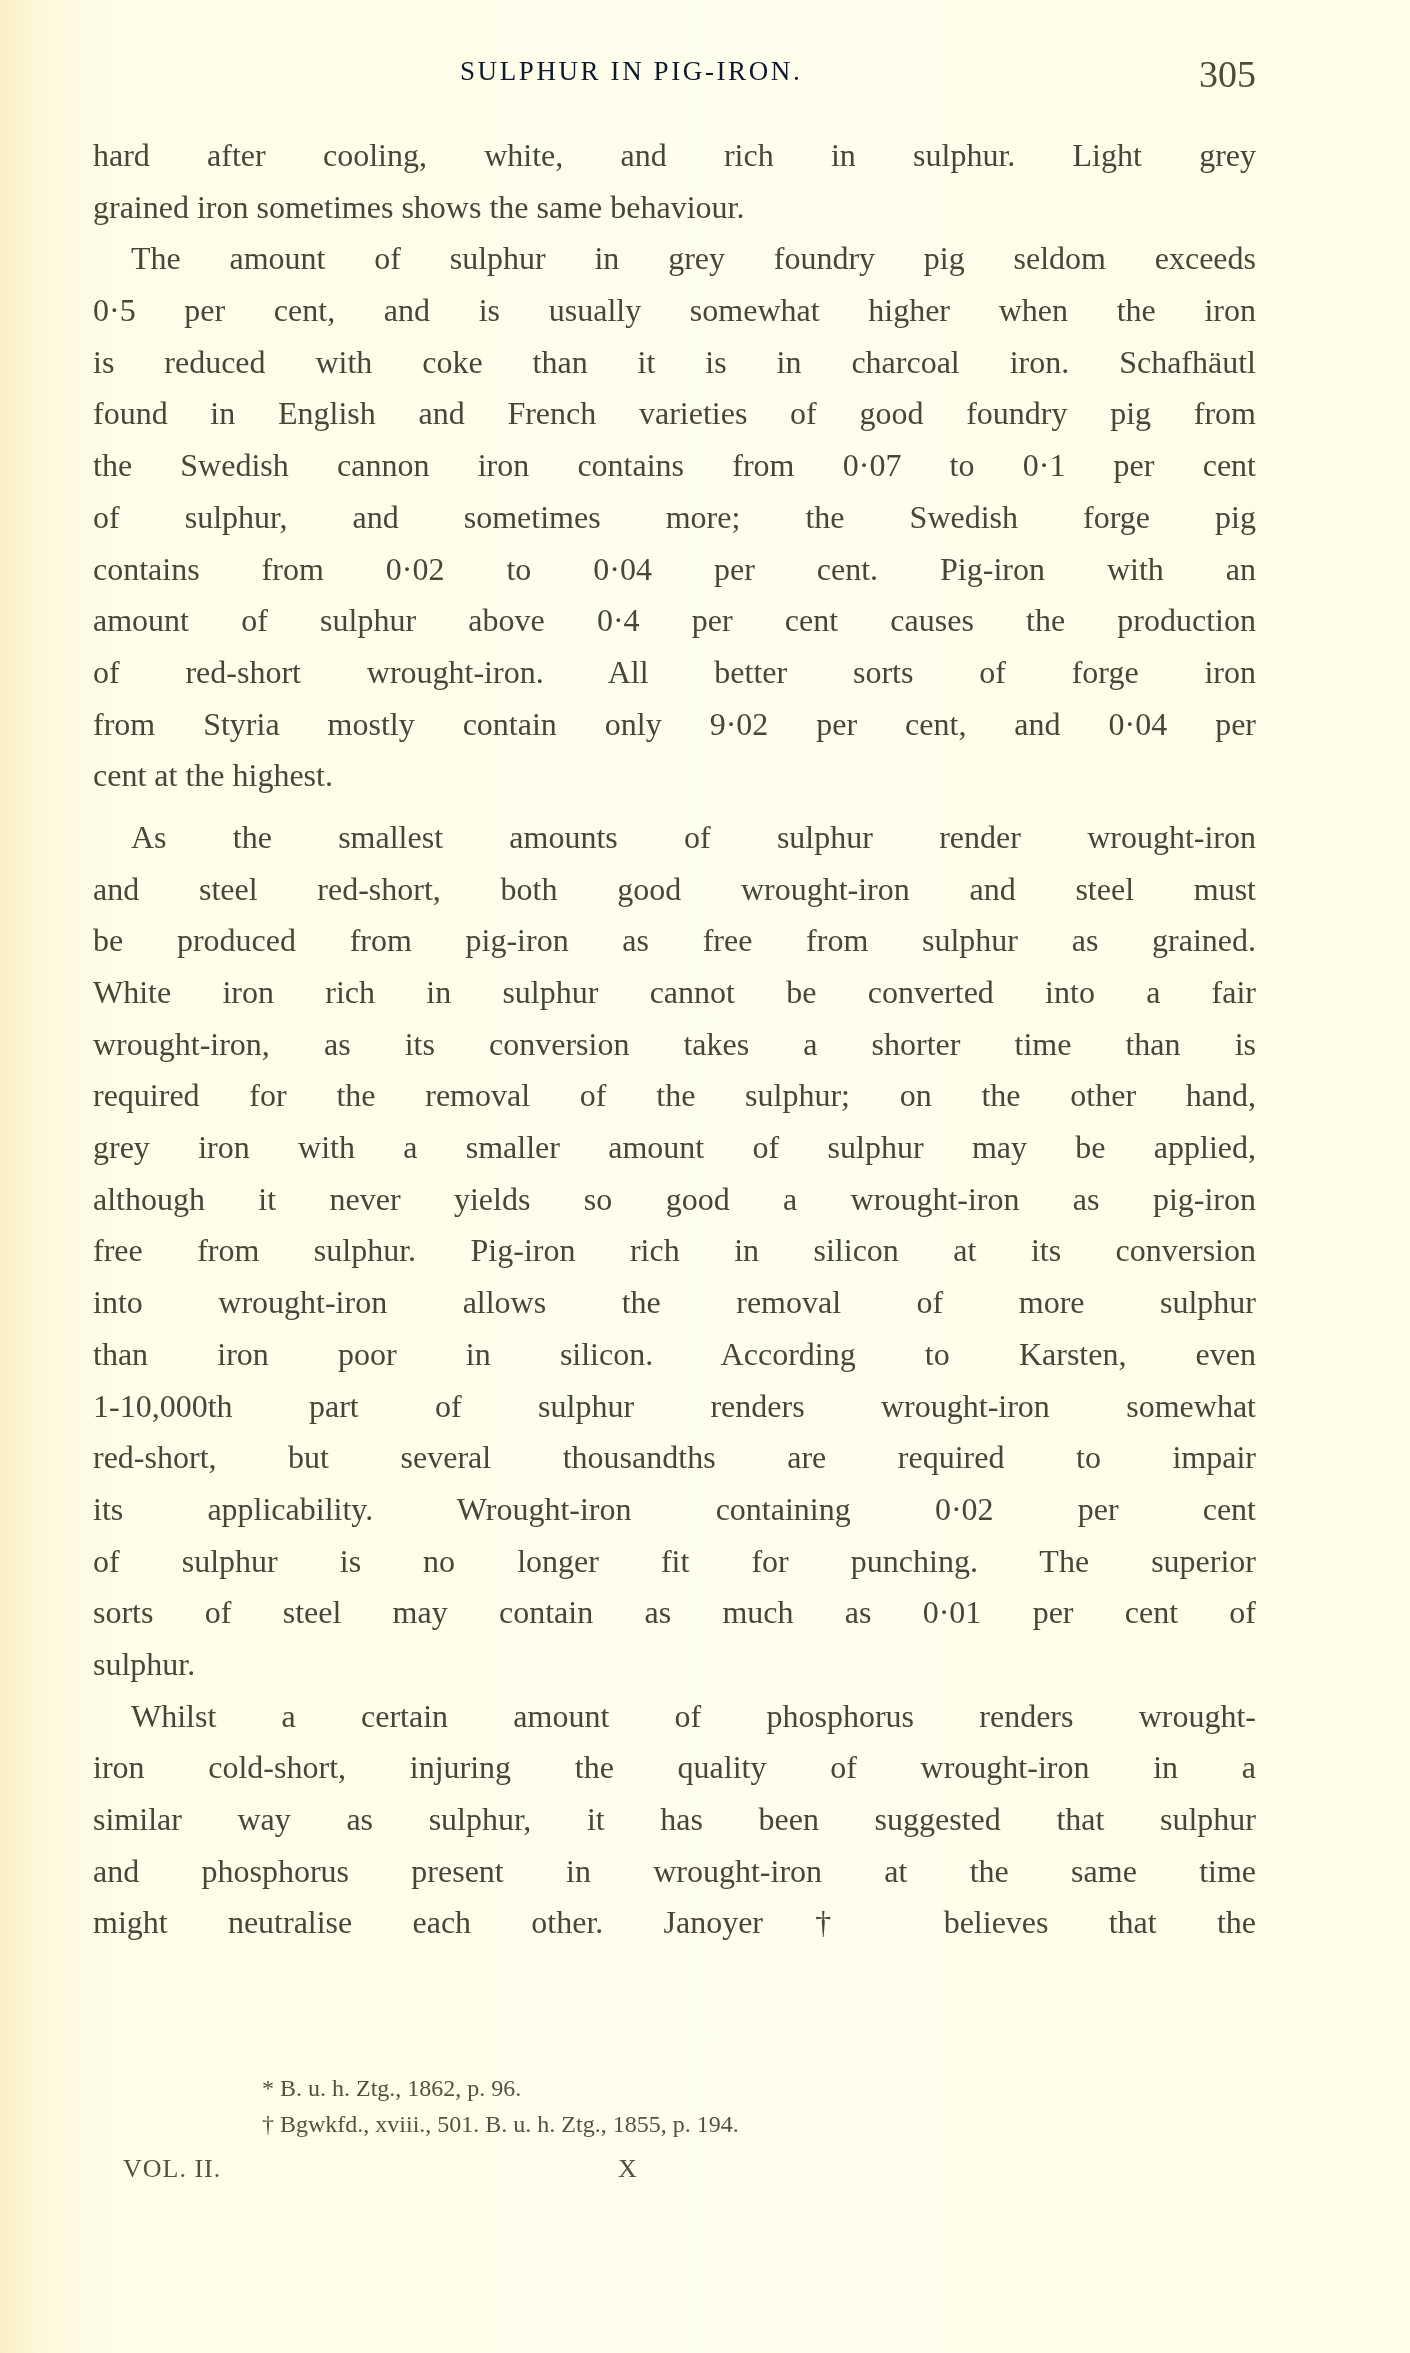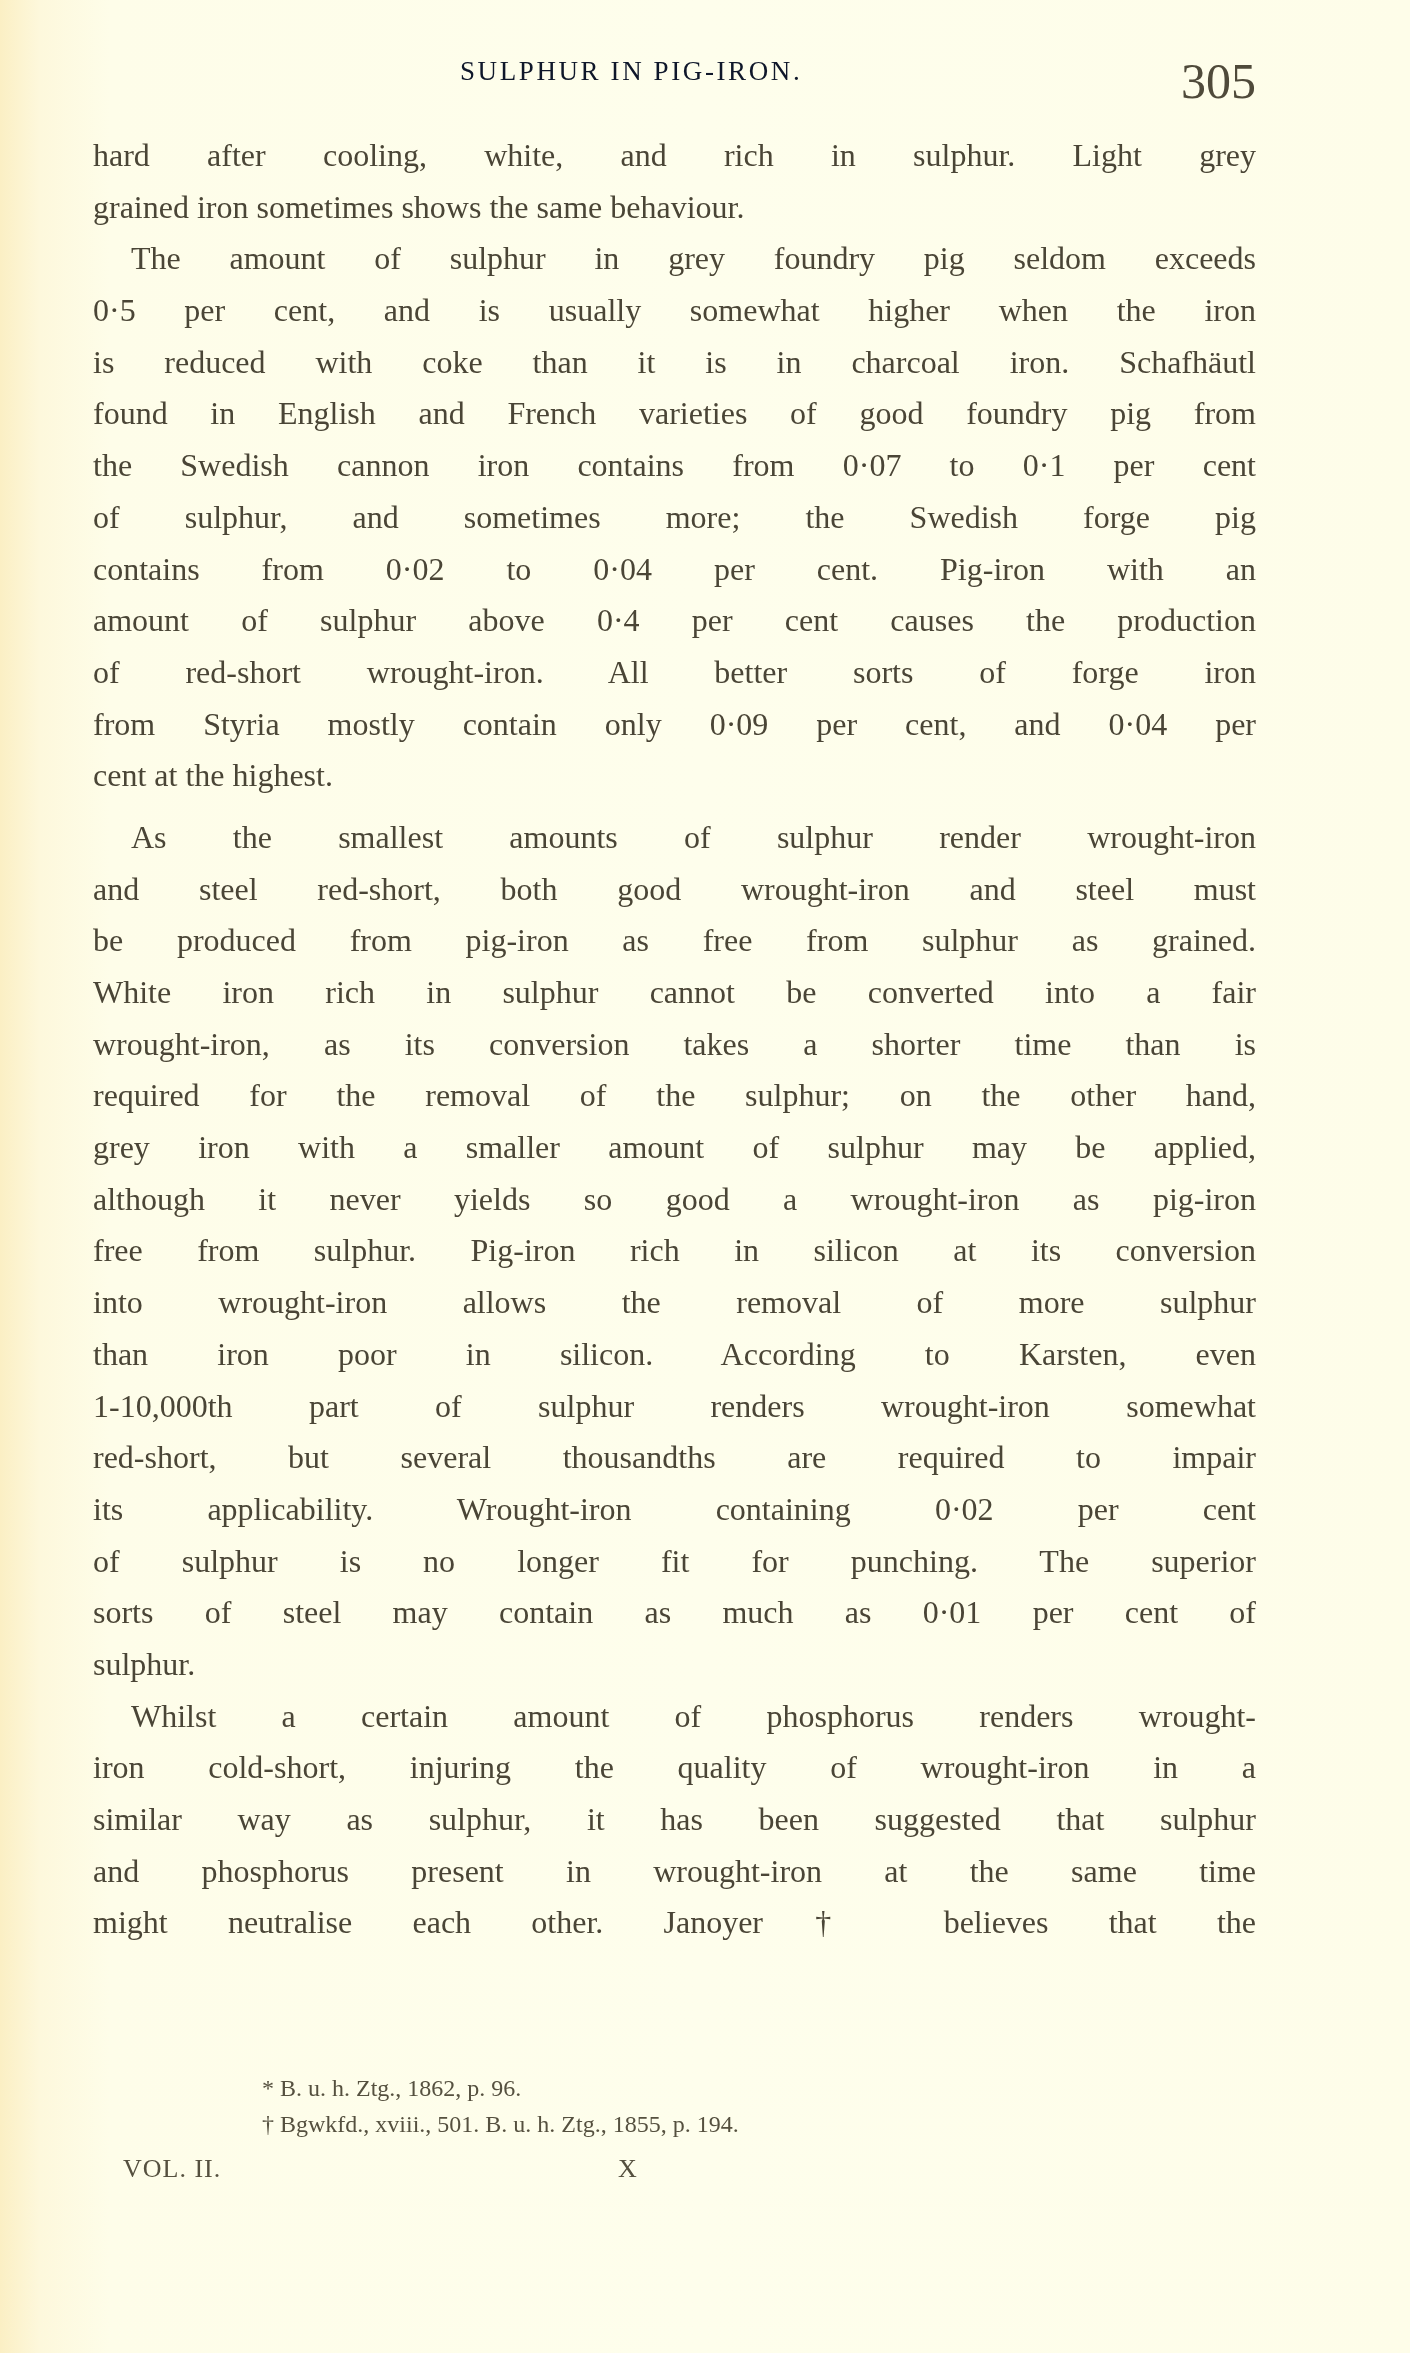--- a/index.html
+++ b/index.html
@@ -27,21 +27,21 @@
     top: 4px;
     font-size: 27px;
     letter-spacing: 2.6px;
     color: #0f172a;
     white-space: nowrap;
   }
   .page-number {
     position: absolute;
     right: 2px;
     top: 0px;
-    font-size: 50px;
+    font-size: 38px;
     color: #4f4a3a;
   }
   .body-text {
     position: absolute;
     left: 93px;
     top: 130px;
     width: 1163px;
     font-size: 32px;
     line-height: 51.7px;
   }
@@ -97,21 +97,21 @@
     <div>
       <span class="line indent">The amount of sulphur in grey foundry pig seldom exceeds</span>
       <span class="line">0·5 per cent, and is usually somewhat higher when the iron</span>
       <span class="line">is reduced with coke than it is in charcoal iron.  Schafhäutl</span>
       <span class="line">found in English and French varieties of good foundry pig from</span>
       <span class="line">the Swedish cannon iron contains from 0·07 to 0·1 per cent</span>
       <span class="line">of sulphur, and sometimes more; the Swedish forge pig</span>
       <span class="line">contains from 0·02 to 0·04 per cent.  Pig-iron with an</span>
       <span class="line">amount of sulphur above 0·4 per cent causes the production</span>
       <span class="line">of red-short wrought-iron.  All better sorts of forge iron</span>
-      <span class="line">from Styria mostly contain only 0·09 per cent, and 0·04 per</span>
+      <span class="line">from Styria mostly contain only 9·02 per cent, and 0·04 per</span>
       <span class="line last">cent at the highest.</span>
     </div>
     <div class="para-gap"></div>
 
     <div>
       <span class="line indent">As the smallest amounts of sulphur render wrought-iron</span>
       <span class="line">and steel red-short, both good wrought-iron and steel must</span>
       <span class="line">be produced from pig-iron as free from sulphur as grained.</span>
       <span class="line">White iron rich in sulphur cannot be converted into a fair</span>
       <span class="line">wrought-iron, as its conversion takes a shorter time than is</span>

